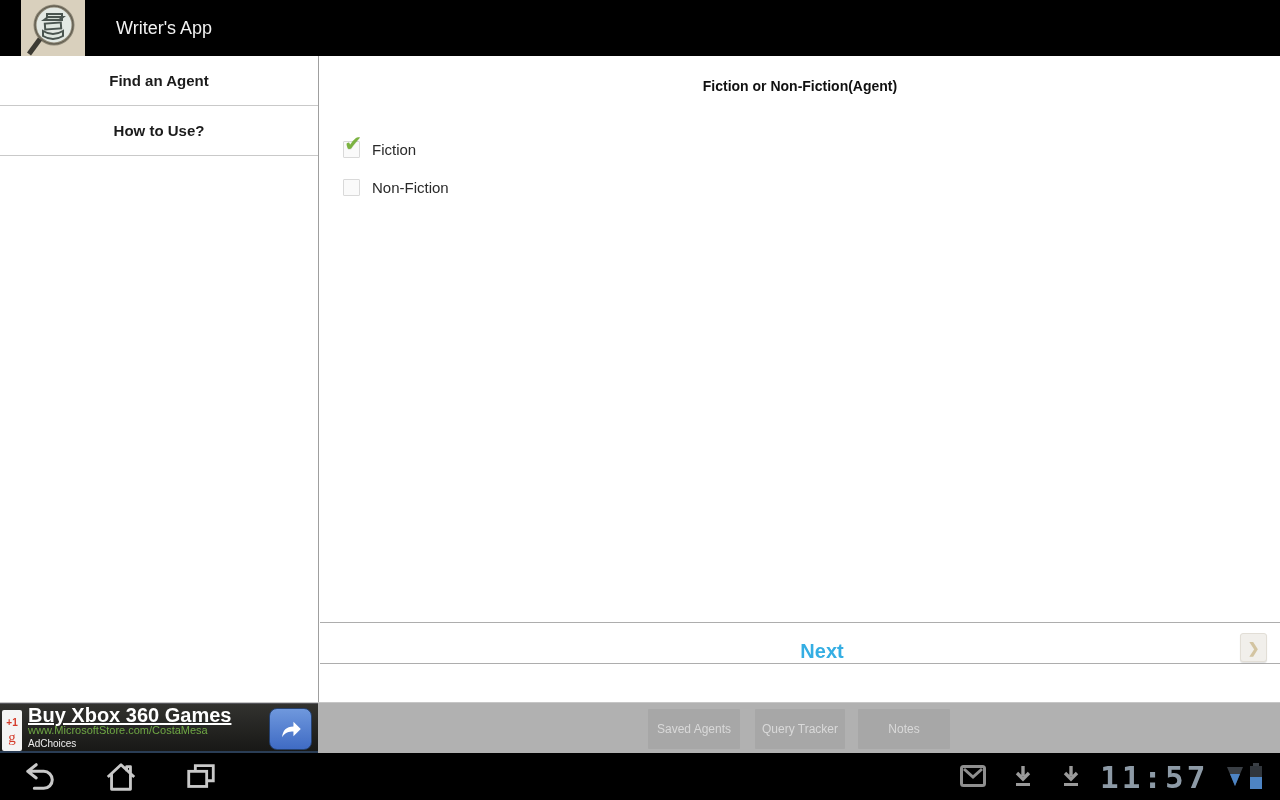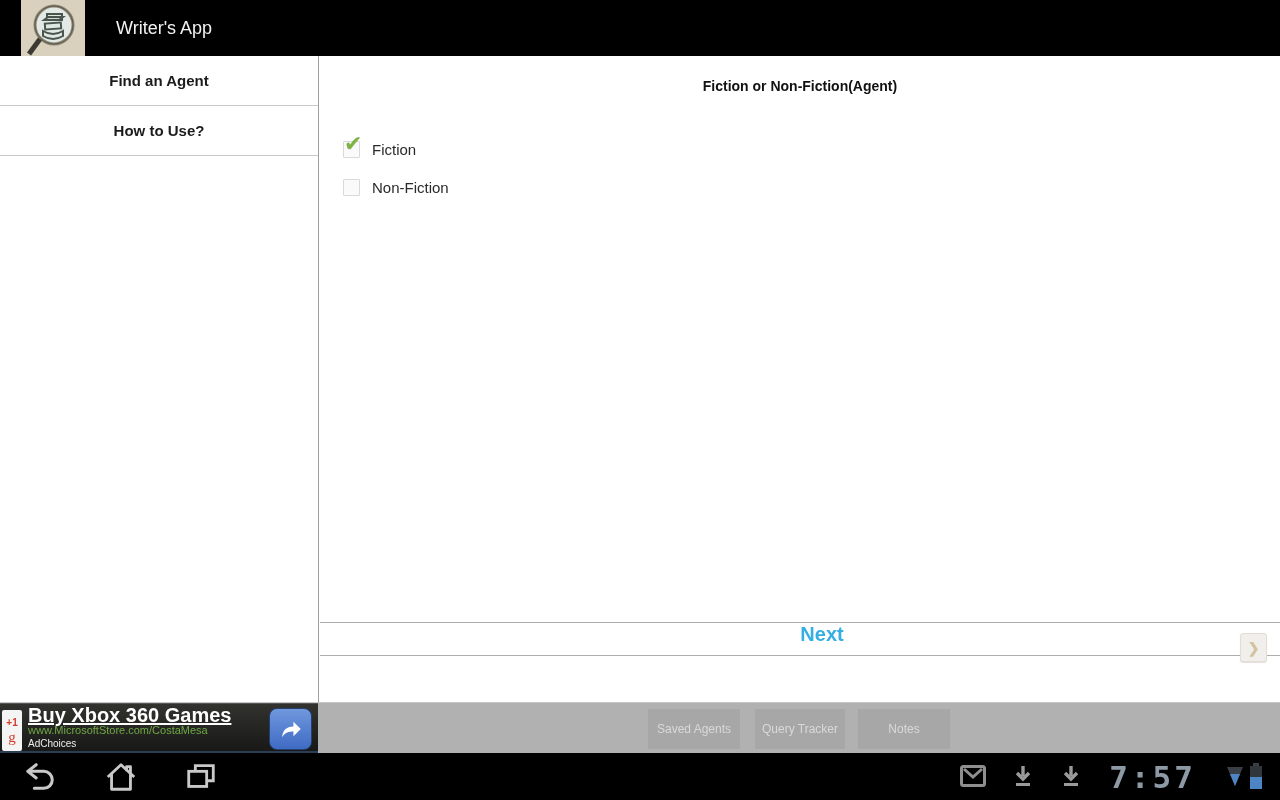--- a/index.html
+++ b/index.html
@@ -19,21 +19,21 @@
   .main { position:absolute; left:320px; top:56px; width:960px; height:647px; background:#fff; }
   .main-title { margin-top:22px; text-align:center; font-weight:bold; font-size:14px; color:#111; }
   .options { margin-top:36px; margin-left:23px; }
   .option-row { display:flex; align-items:center; height:38px; cursor:pointer; }
   .checkbox { position:relative; width:17px; height:17px; border:1px solid #d9d9d9; background:#fafafa; border-radius:1px; }
   .checkbox .check { display:none; position:absolute; left:0px; top:-9px; font-size:22px; line-height:22px; color:#7cb342; text-shadow:0 1px 0 rgba(0,0,0,0.08); }
   .checkbox.checked .check { display:block; }
   .option-label { margin-left:12px; font-size:15px; color:#2a2a2a; }
 
   
-  .next-row { position:absolute; left:0; top:566px; width:960px; height:34px; background:#fff; border-top:1px solid #adadad; border-bottom:1px solid #adadad; display:flex; align-items:flex-start; justify-content:center;padding-left:44px; }
+  .next-row { position:absolute; left:0; top:566px; width:960px; height:42px; background:#fff; border-top:1px solid #adadad; border-bottom:1px solid #adadad; display:flex; align-items:flex-end; justify-content:center;padding-left:44px; }
   .next-label { font-size:20px; font-weight:bold; color:#35aee3; cursor:pointer; }
   .next-chevron-btn { position:absolute; right:13px; top:10px; width:27px; height:29px; background:#f1efeb; border:1px solid #e2ded6; border-radius:3px; display:flex; align-items:center; justify-content:center; cursor:pointer; box-shadow:0 1px 1px rgba(0,0,0,0.12); }
   .next-chevron-btn span { color:#d3c4a1; font-size:14px; font-weight:bold; }
 
   
   .graybar { position:absolute; left:0; top:702px; width:1280px; height:51px; background:#b1b1b1; border-top:1px solid #c6c6c6; }
   .gray-btn { position:absolute; top:6px; height:40px; background:#a7a7a7; border-radius:1px; display:flex; align-items:center; justify-content:center; text-align:center; font-size:12px; line-height:14px; color:#d9d9d9; cursor:pointer; padding:0 6px; }
   .gray-btn.saved  { left:648px; width:92px; }
   .gray-btn.query  { left:755px; width:90px; }
   .gray-btn.notes  { left:858px; width:92px; }
@@ -160,21 +160,21 @@
     </svg>
     <svg class="status-icon download-icon-1" width="22" height="24" viewBox="0 0 22 24">
       <path d="M11 2 V12 M5 9 L11 15 L17 9" stroke="#9a9a9a" stroke-width="3.4" fill="none"></path>
       <rect x="4" y="19" width="14" height="3" fill="#9a9a9a"></rect>
     </svg>
     <svg class="status-icon download-icon-2" width="22" height="24" viewBox="0 0 22 24">
       <path d="M11 2 V12 M5 9 L11 15 L17 9" stroke="#9a9a9a" stroke-width="3.4" fill="none"></path>
       <rect x="4" y="19" width="14" height="3" fill="#9a9a9a"></rect>
     </svg>
 
-    <div class="clock">7:57</div>
+    <div class="clock">11:57</div>
 
     <svg class="status-icon wifi-icon" width="18" height="22" viewBox="0 0 18 22">
       <polygon points="1,1 17,1 9,20" fill="#3a3f45"></polygon>
       <polygon points="4,8 14,8 9,20" fill="#4d84c4"></polygon>
     </svg>
     <svg class="status-icon battery-icon" width="16" height="28" viewBox="0 0 16 28">
       <rect x="5" y="1" width="6" height="3" fill="#3a3f45"></rect>
       <rect x="2" y="4" width="12" height="23" fill="#31363c"></rect>
       <rect x="2" y="15" width="12" height="12" fill="#4d84c4"></rect>
     </svg>

